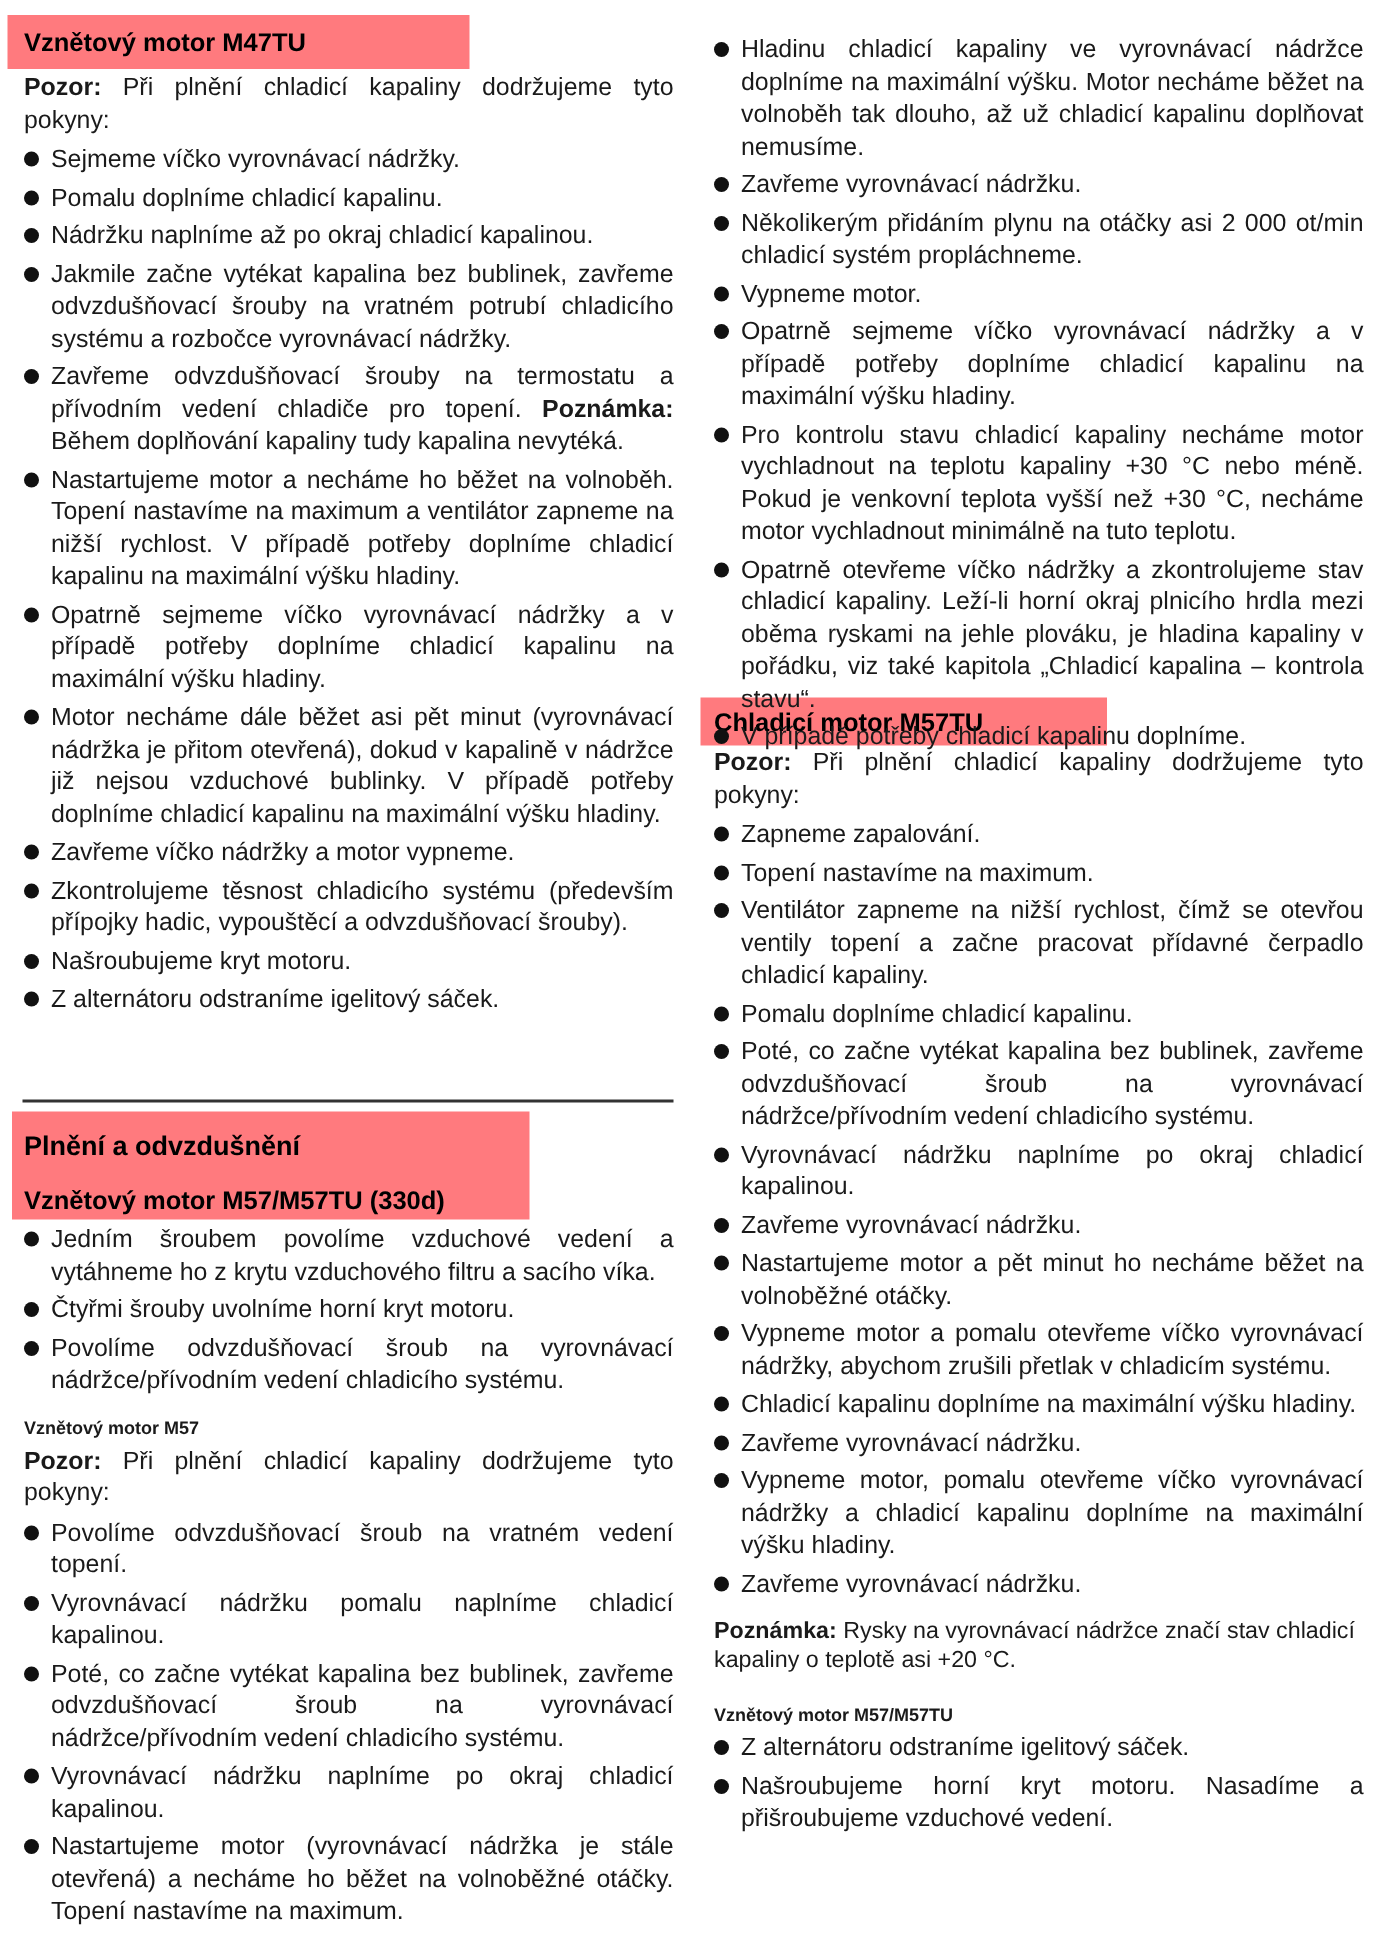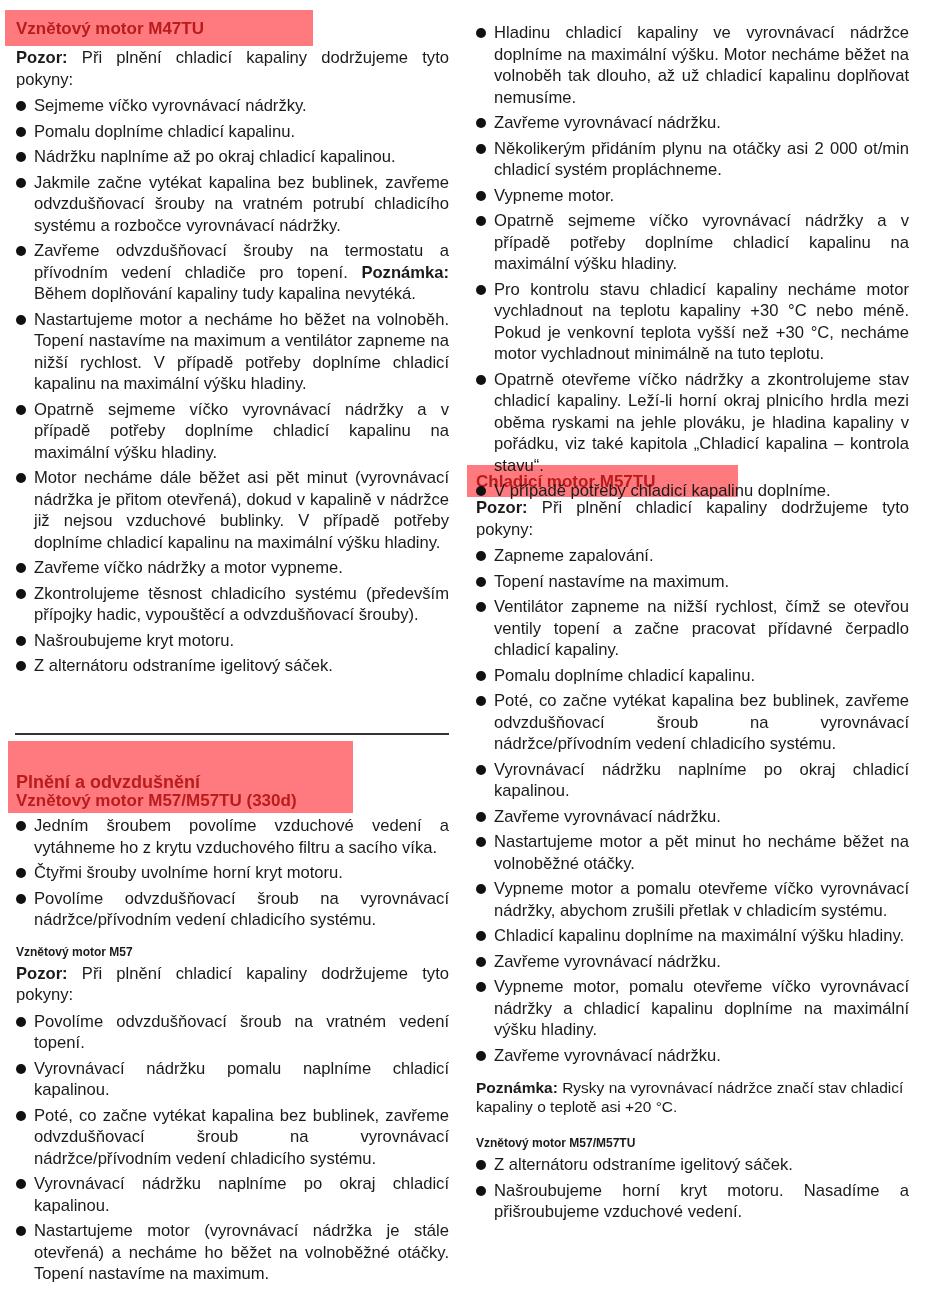--- a/index.html
+++ b/index.html
@@ -15,32 +15,32 @@
   ul.bullets { list-style: none; margin: 0; padding: 0; }
   ul.bullets li {
     position: relative; padding-left: 18px; font-size: 16.6px; line-height: 21.5px;
     text-align: justify; margin-bottom: 4px;
   }
   ul.bullets li .dot {
     position: absolute; left: 0; top: 6px; width: 10px; height: 10px;
     border-radius: 50%; background: #111;
   }
   .hl { position: absolute; background: #ff7a7e; }
-  .hl-text { color: #b91c1c; font-weight: bold; font-size: 17px; position: absolute; white-space: nowrap; }
+  .hl-text { color: #000000; font-weight: bold; font-size: 17px; position: absolute; white-space: nowrap; }
   .sub-head { font-weight: bold; font-size: 12px; margin: 0; }
   .divider { position: absolute; left: 15px; width: 434px; top: 733px; height: 2px; background: #333; }
 </style>
 </head>
 <body>
 
 <div class="hl" style="left:5px;top:10px;width:308px;height:36px;"></div>
 <div class="hl-text" style="left:16px;top:19px;">Vznětový motor M47TU</div>
 
 <div class="hl" style="left:8px;top:741px;width:345px;height:72px;"></div>
-<div class="hl-text" style="left:16px;top:772px;font-size:18px;">Plnění a odvzdušnění</div>
+<div class="hl-text" style="left:16px;top:754px;font-size:18px;">Plnění a odvzdušnění</div>
 <div class="hl-text" style="left:16px;top:791px;">Vznětový motor M57/M57TU (330d)</div>
 
 <div class="hl" style="left:467px;top:465px;width:271px;height:32px;"></div>
 <div class="hl-text" style="left:476px;top:472px;">Chladicí motor M57TU</div>
 
 <div class="divider"></div>
 
 <div class="col col-left">
   <div style="position:absolute;top:47px;left:0;width:433px;">
     <p class="para">

